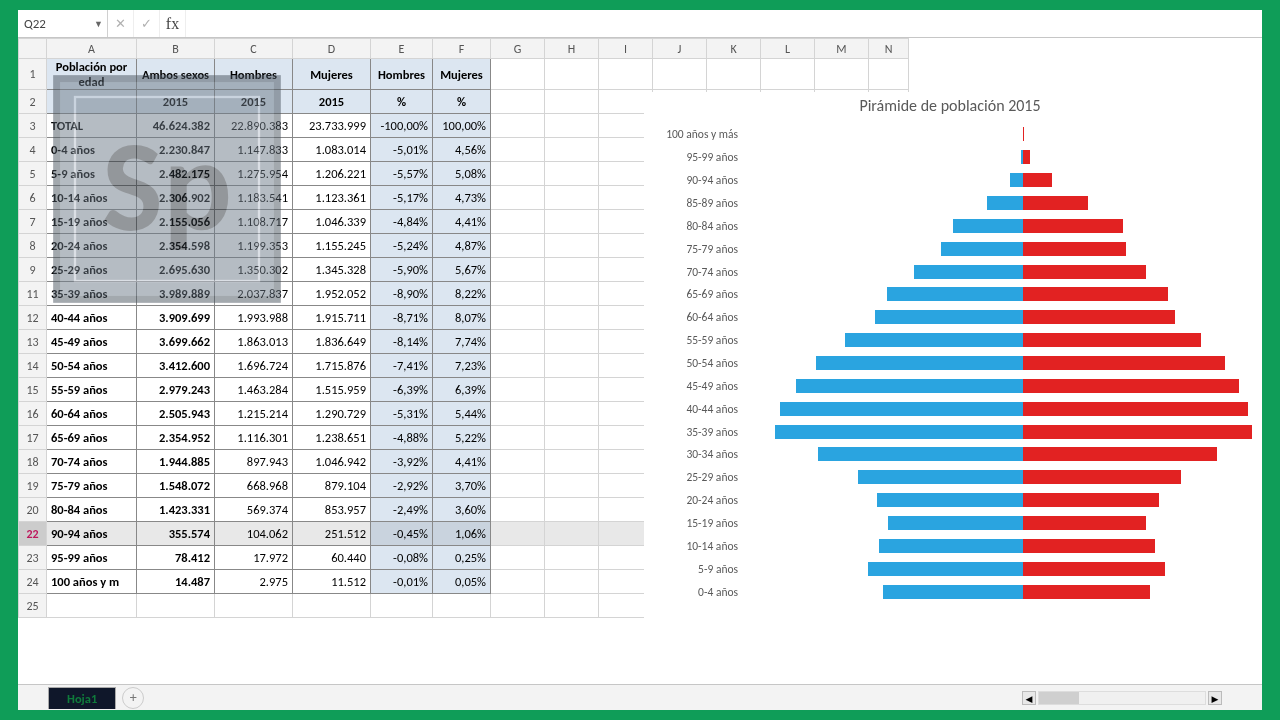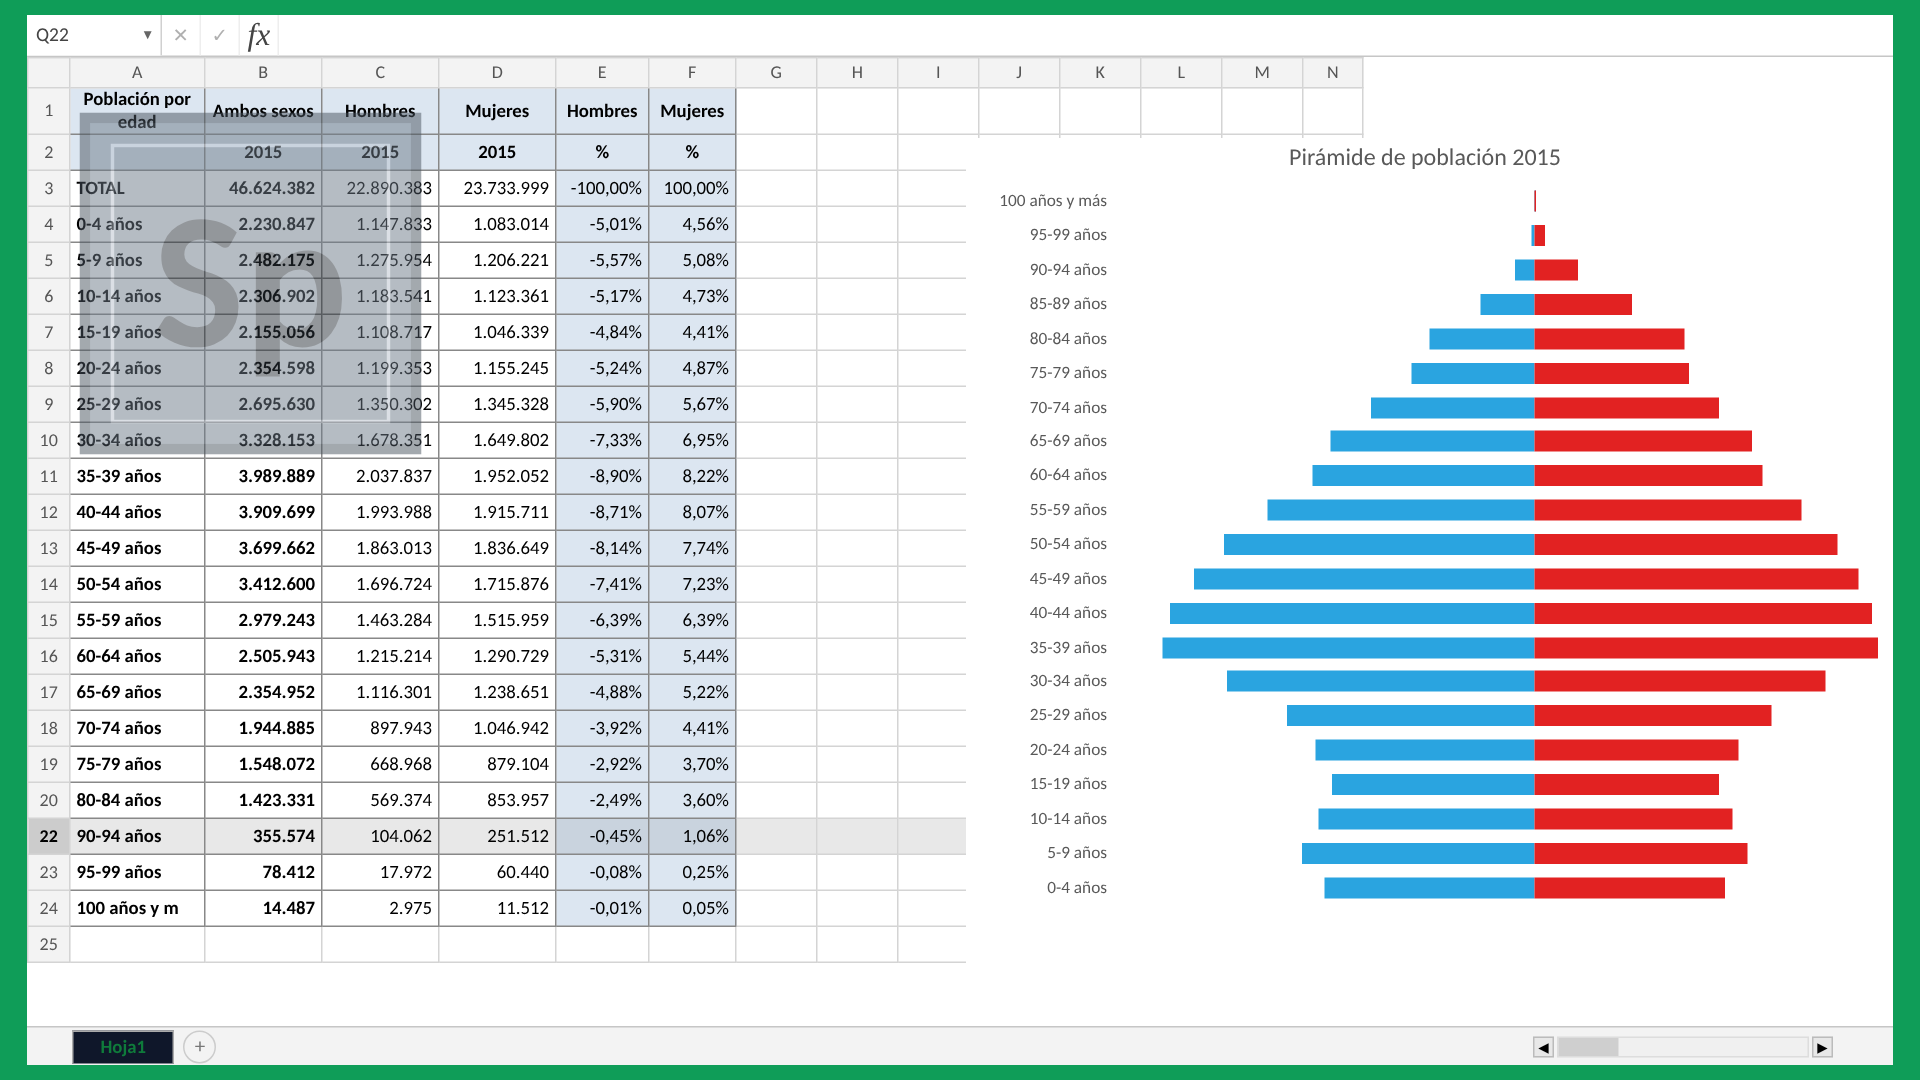--- a/index.html
+++ b/index.html
@@ -4,30 +4,30 @@
 <style>
   * { box-sizing: border-box; margin: 0; padding: 0; font-family: Calibri, Arial, sans-serif; }
   body { background: #0f9d58; width: 1280px; height: 720px; overflow: hidden; }
   .app { background: #fff; position: absolute; top: 10px; left: 18px; right: 18px; bottom: 10px; display: flex; flex-direction: column; }
   
   .fbar { height: 28px; border-bottom: 1px solid #c6c6c6; display: flex; align-items: stretch; font-size: 13px; color: #444; }
   .namebox { width: 90px; border-right: 1px solid #d0d0d0; display: flex; align-items: center; padding: 0 6px; position: relative; background: #fff; }
   .namebox .dd { position: absolute; right: 4px; font-size: 9px; color: #666; }
   .fb-btn { width: 26px; display: flex; align-items: center; justify-content: center; color: #b0b0b0; border-right: 1px solid #eee; }
   .fb-btn.active { color: #444; }
-  .fx { font-style: italic; font-family: 'Times New Roman', serif; font-size: 21px; }
+  .fx { font-family: 'Times New Roman', serif; font-size: 16px; }
   .finput { flex: 1; padding: 0 6px; display: flex; align-items: center; }
   
   .grid-wrap { flex: 1; position: relative; overflow: hidden; }
   table.sheet { border-collapse: collapse; font-size: 12.5px; color: #000; }
   table.sheet th, table.sheet td { border: 1px solid #d4d4d4; }
   table.sheet thead th { background: #f3f3f3; font-weight: normal; color: #555; text-align: center; min-width: 75px; height: 20px; font-size: 12px; }
   table.sheet thead th.corner { min-width: 28px; width: 28px; background: #f3f3f3; }
   table.sheet tbody th { background: #f3f3f3; font-weight: normal; color: #555; width: 28px; text-align: center; height: 24px; font-size: 12px; }
-  table.sheet tbody th.sel { background: #ccc; color: #000000; font-weight: bold; }
+  table.sheet tbody th.sel { background: #ccc; color: #be185d; font-weight: bold; }
   td.hcell { background: #dce6f1; font-weight: bold; text-align: center; border: 1px solid #888 !important; }
   td.dcell { text-align: right; padding: 0 4px; border: 1px solid #888 !important; }
   td.dcell.c { text-align: left; }
   td.dcell.bold { font-weight: bold; }
   td.dcell.shade { background: #dce6f1; }
   tr.selrow td { background: #e8e8e8 !important; }
   tr.selrow td.shade { background: #c9d3de !important; }
   
   .logo { position: absolute; top: 36px; left: 34px; width: 230px; height: 230px; opacity: 0.5; pointer-events: none; }
   .logo svg { width: 100%; height: 100%; }
@@ -226,37 +226,20 @@
             <td></td>
           </tr>
           <tr>
             <th>9</th>
             <td class="dcell c bold">25-29 años</td>
             <td class="dcell bold">2.695.630</td>
             <td class="dcell">1.350.302</td>
             <td class="dcell">1.345.328</td>
             <td class="dcell shade">-5,90%</td>
             <td class="dcell shade">5,67%</td>
-            <td></td>
-            <td></td>
-            <td></td>
-            <td></td>
-            <td></td>
-            <td></td>
-            <td></td>
-            <td></td>
-          </tr>
-          <tr>
-            <th>10</th>
-            <td class="dcell c bold">30-34 años</td>
-            <td class="dcell bold">3.328.153</td>
-            <td class="dcell">1.678.351</td>
-            <td class="dcell">1.649.802</td>
-            <td class="dcell shade">-7,33%</td>
-            <td class="dcell shade">6,95%</td>
             <td></td>
             <td></td>
             <td></td>
             <td></td>
             <td></td>
             <td></td>
             <td></td>
             <td></td>
           </tr>
           <tr>

